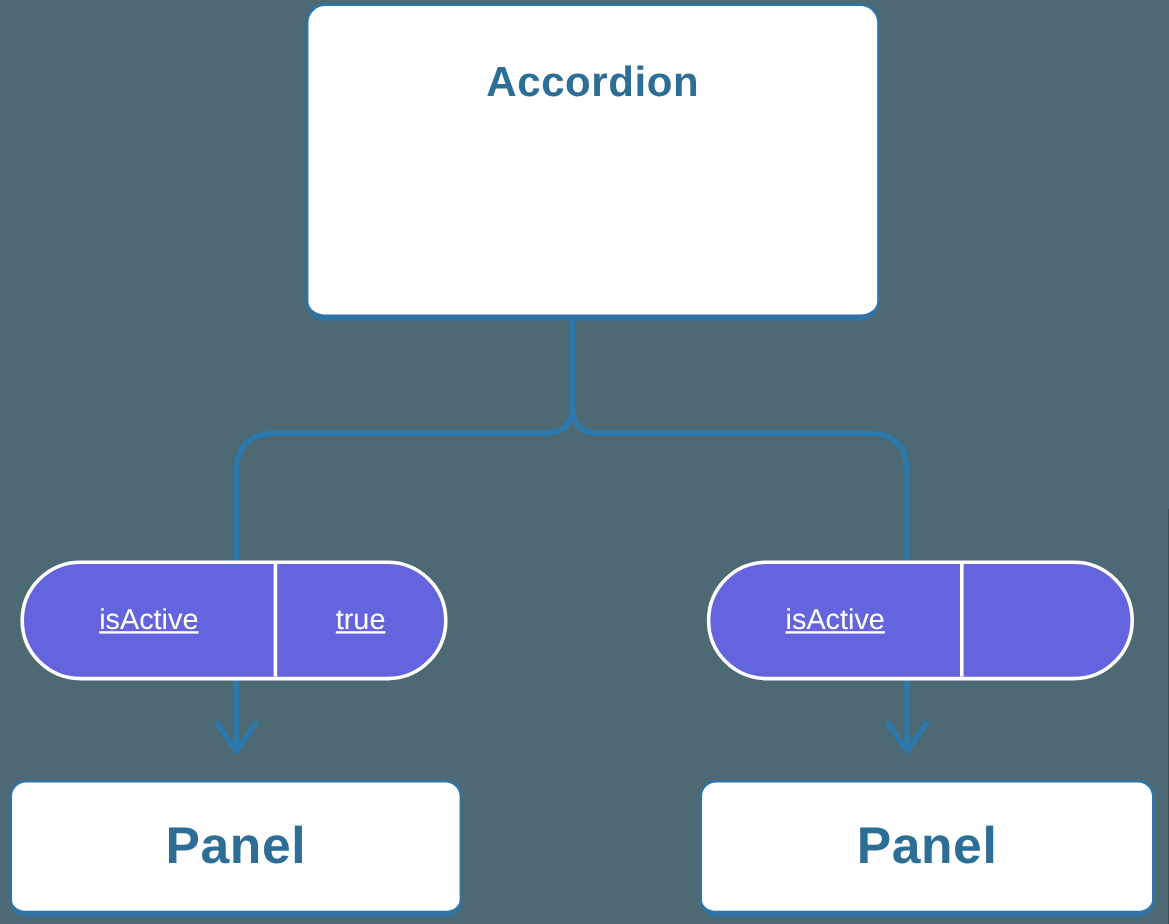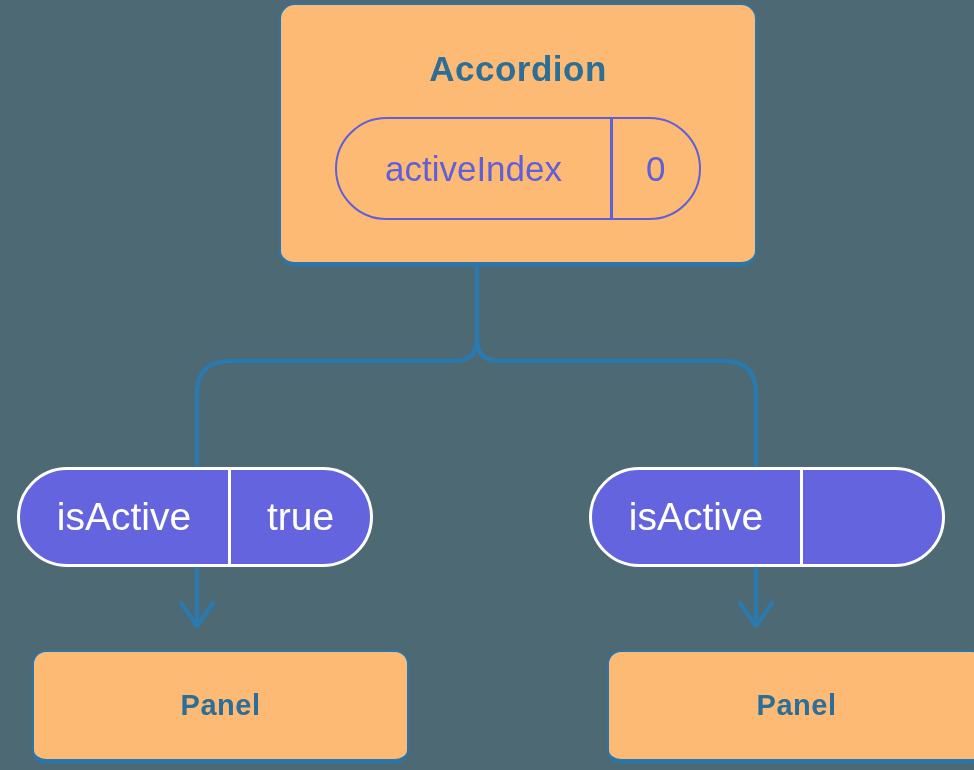--- a/index.html
+++ b/index.html
@@ -24,25 +24,24 @@
   .connector-svg path {
     fill: none;
     stroke: var(--connector, #2b79ad);
     stroke-width: 4.5;
     stroke-linecap: round;
     stroke-linejoin: round;
   }
   .card {
     position: absolute;
     box-sizing: border-box;
-    background: #fdba74;
+    background: #ffffff;
     border: 2.5px solid var(--card-border, #2e74a7);
     border-bottom-width: 5px;
     z-index: 2;
-    margin-left: 24px;
   }
   .root-card {
     left: 255px; top: 3px;
     width: 478px; height: 264px;
     border-radius: 16px;
   }
   .root-title {
     position: absolute;
     left: 0; top: 44px;
     width: 100%;
@@ -87,37 +86,38 @@
     align-items: stretch;
     overflow: hidden;
     z-index: 2;
   }
   .prop-pill.left-pill  { left: 17px;  top: 467px; }
   .prop-pill.right-pill { left: 589px; top: 467px; }
   .prop-pill .pill-section {
     display: flex;
     align-items: center;
     justify-content: center;
-    font-size: 39px;
+    font-size: 24px;
     color: var(--pill-text, #ffffff);
+    text-decoration: underline;
   }
   .prop-pill .name-section { flex: 0 0 208px; }
   .prop-pill .value-section { flex: 1 1 auto; text-align: right; }
   .prop-pill .pill-divider {
     flex: 0 0 3px;
     background: #ffffff;
   }
   .panel-card {
     top: 650px;
     height: 114px;
     border-radius: 14px;
     display: flex;
     align-items: center;
     justify-content: center;
-    font-size: 29px;
+    font-size: 43px;
     font-weight: bold;
     color: var(--title-color, #2d6e96);
     letter-spacing: 0.5px;
   }
   .panel-card.left-panel  { left: 8px;   width: 377px; }
   .panel-card.right-panel { left: 583px; width: 379px; }
 </style>
 </head>
 <body>
 
@@ -126,25 +126,20 @@
   <svg class="connector-svg" viewBox="0 0 974 770" xmlns="http://www.w3.org/2000/svg">
     <path d="M 477 264 L 477 339"></path>
     <path d="M 477 339 Q 477 361 455 361 L 230 361 Q 197 361 197 394 L 197 621"></path>
     <path d="M 477 339 Q 477 361 499 361 L 724 361 Q 756 361 756 394 L 756 621"></path>
     <path d="M 181 603 L 197 626 L 213 603"></path>
     <path d="M 740 603 L 756 626 L 772 603"></path>
   </svg>
 
   <div class="card root-card">
     <div class="root-title">Accordion</div>
-    <div class="state-pill">
-      <div class="pill-section name-section">activeIndex</div>
-      <div class="pill-divider"></div>
-      <div class="pill-section value-section">0</div>
-    </div>
   </div>
 
   <div class="prop-pill left-pill">
     <div class="pill-section name-section">isActive</div>
     <div class="pill-divider"></div>
     <div class="pill-section value-section">true</div>
   </div>
 
   <div class="prop-pill right-pill">
     <div class="pill-section name-section">isActive</div>

